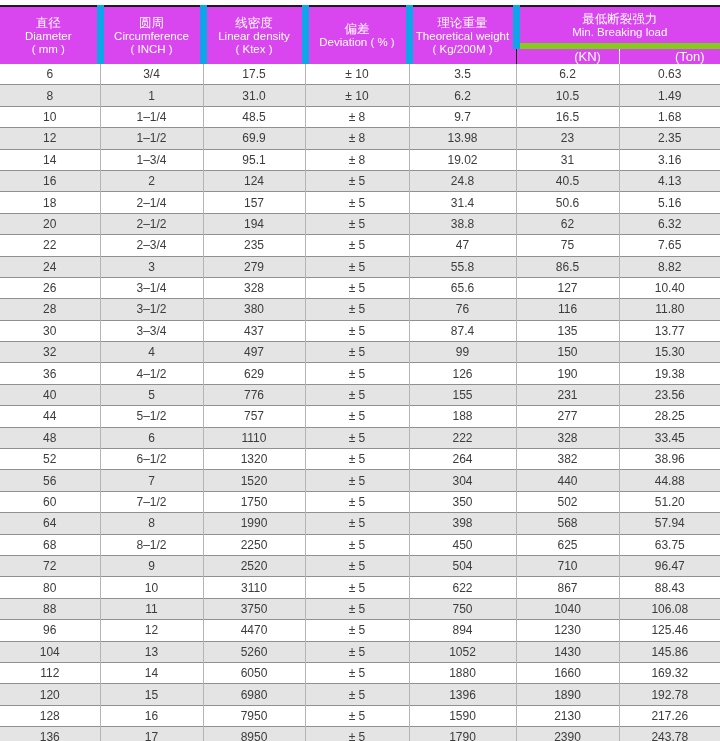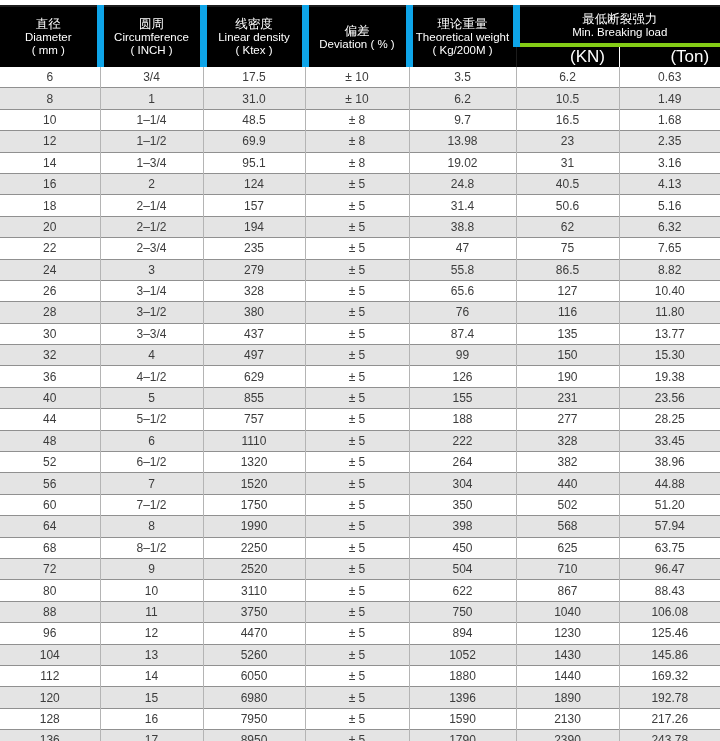--- a/index.html
+++ b/index.html
@@ -17,41 +17,41 @@
     padding-top: 5px;
   }
   table.spec {
     width: 720px;
     border-collapse: collapse;
     table-layout: fixed;
     border-bottom: 2px solid #303030;
   }
   
   thead th {
-    background: #000000;
+    background: #d946ef;
     color: #ffffff;
     font-weight: normal;
     padding: 0;
     vertical-align: middle;
     text-align: center;
   }
   tr.h-top th {
     border-top: 2px solid #1c1c1c;
     border-left: 7px solid #0ea5e9;
     height: 36px;
   }
   tr.h-top th:first-child {
     border-left: none;
   }
   tr.h-sub {
     height: 16px;
   }
   tr.h-sub th {
-    font-size: 17px;
-    border-top: 4px solid #84cc16;
+    font-size: 13px;
+    border-top: 6px solid #84cc16;
     padding-left: 40px;
   }
   th.hsub-kn { border-left: 1px solid #1c1c1c; }
   th.hsub-ton { border-left: 1px solid #ffffff; }
   .hline-zh {
     display: block;
     font-size: 12.5px;
     line-height: 14px;
   }
   .hline-en, .hline-unit {
@@ -262,21 +262,21 @@
           <td>4–1/2</td>
           <td>629</td>
           <td>± 5</td>
           <td>126</td>
           <td>190</td>
           <td>19.38</td>
         </tr>
         <tr class="alt">
           <td>40</td>
           <td>5</td>
-          <td>855</td>
+          <td>776</td>
           <td>± 5</td>
           <td>155</td>
           <td>231</td>
           <td>23.56</td>
         </tr>
         <tr>
           <td>44</td>
           <td>5–1/2</td>
           <td>757</td>
           <td>± 5</td>
@@ -382,21 +382,21 @@
           <td>1052</td>
           <td>1430</td>
           <td>145.86</td>
         </tr>
         <tr>
           <td>112</td>
           <td>14</td>
           <td>6050</td>
           <td>± 5</td>
           <td>1880</td>
-          <td>1440</td>
+          <td>1660</td>
           <td>169.32</td>
         </tr>
         <tr class="alt">
           <td>120</td>
           <td>15</td>
           <td>6980</td>
           <td>± 5</td>
           <td>1396</td>
           <td>1890</td>
           <td>192.78</td>

